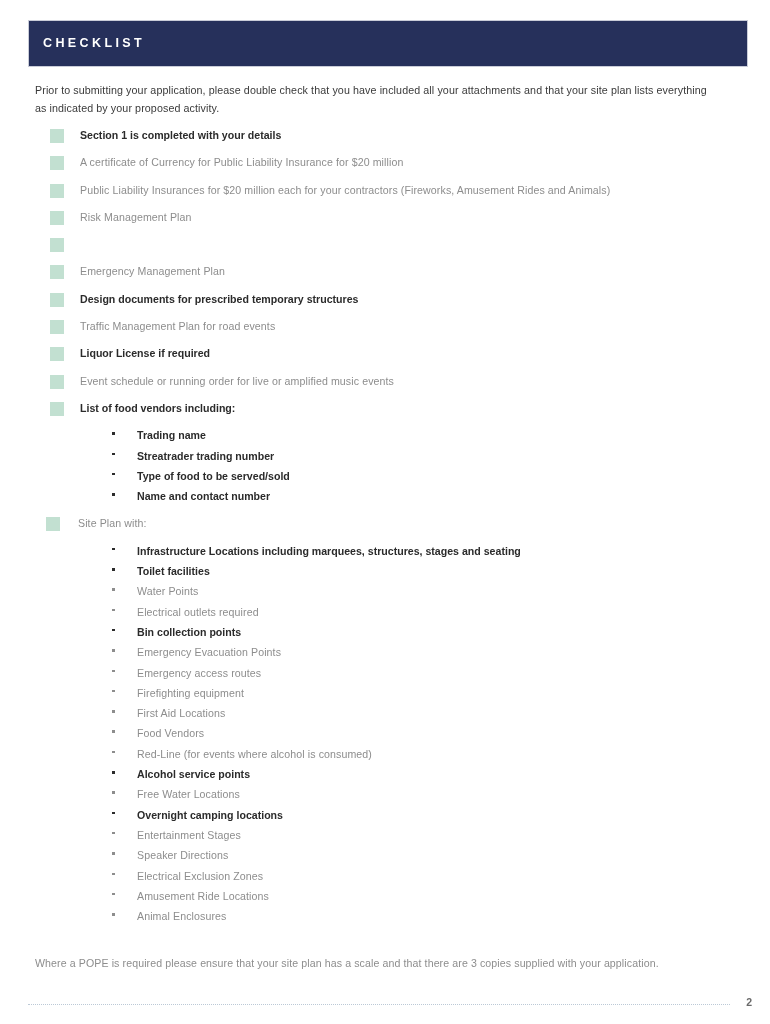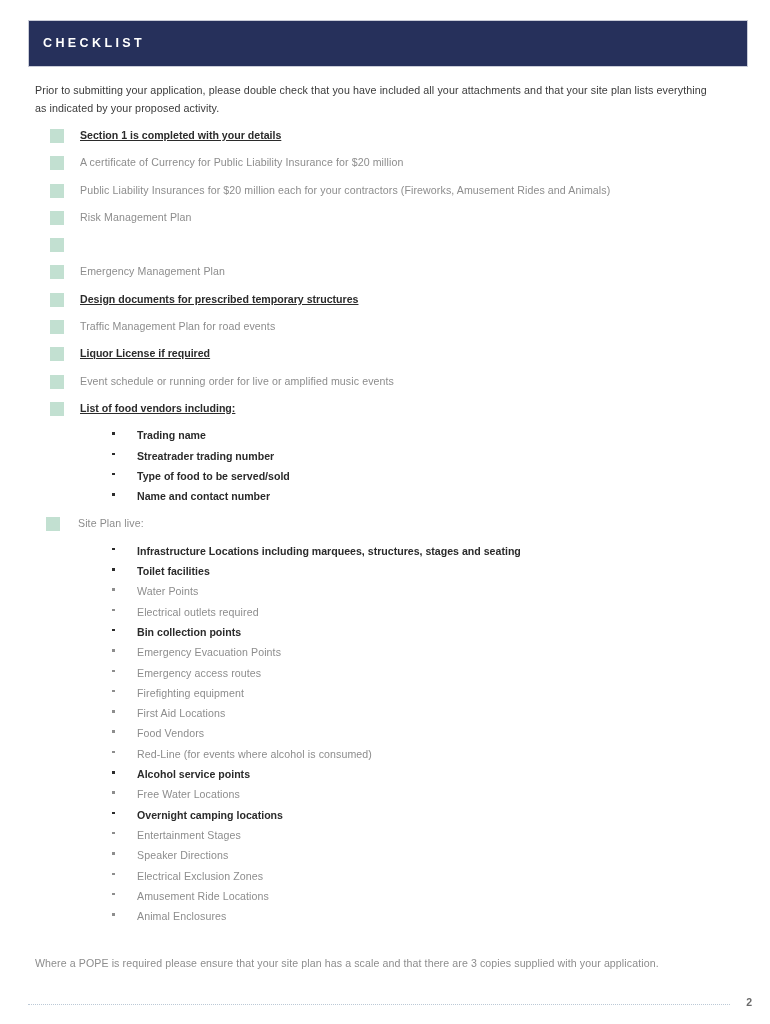--- a/index.html
+++ b/index.html
@@ -89,21 +89,20 @@
     font-size: 10.6px;
     line-height: 15px;
     color: #8d8d8d;
     letter-spacing: 0.1px;
     white-space: nowrap;
   }
   .check-label.strong {
     color: #2b2b2b;
     font-weight: bold;
     letter-spacing: 0;
-    text-decoration: underline;
   }
   .check-row.shifted .check-label {
     left: 78px;
   }
 
   
   .sub-row {
     position: relative;
     height: 20.3px;
   }
@@ -234,21 +233,21 @@
         <div class="sub-bullet"></div>
         <div class="sub-label strong">Type of food to be served/sold</div>
       </div>
       <div class="sub-row strong">
         <div class="sub-bullet"></div>
         <div class="sub-label strong">Name and contact number</div>
       </div>
       <div class="group-gap" style="height: 7px;"></div>
       <div class="check-row shifted">
         <div class="check-box" style="background: rgb(194, 224, 209);"></div>
-        <div class="check-label">Site Plan live:</div>
+        <div class="check-label">Site Plan with:</div>
       </div>
       <div class="sub-row strong">
         <div class="sub-bullet"></div>
         <div class="sub-label strong">Infrastructure Locations including marquees, structures, stages and seating</div>
       </div>
       <div class="sub-row strong">
         <div class="sub-bullet"></div>
         <div class="sub-label strong">Toilet facilities</div>
       </div>
       <div class="sub-row">

